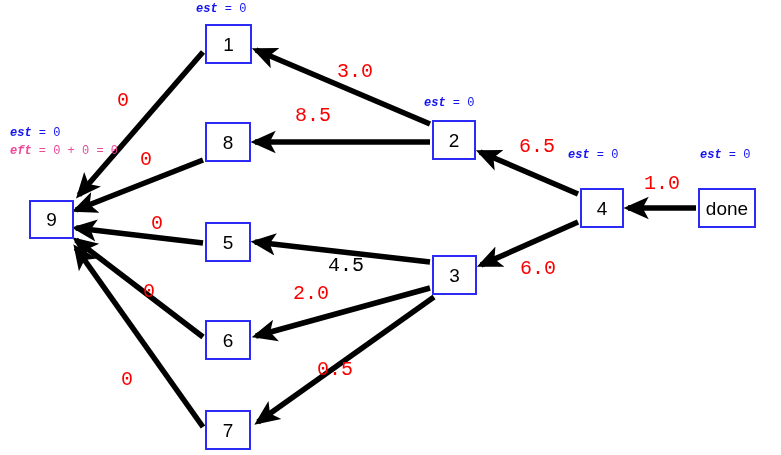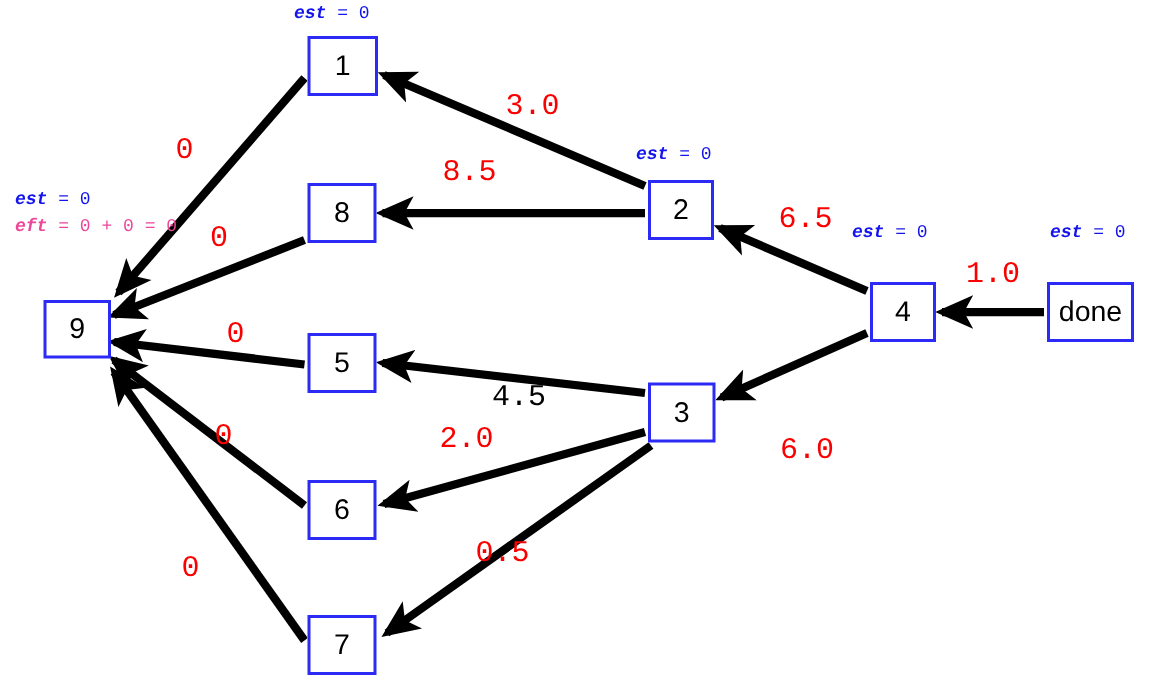--- a/index.html
+++ b/index.html
@@ -151,21 +151,21 @@
       <div class="annot" style="left: 196px; top: 2px; color: rgb(20, 20, 239);"><i>est</i><span class="val"> = 0</span></div>
       <div class="annot" style="left: 424px; top: 96px; color: rgb(20, 20, 239);"><i>est</i><span class="val"> = 0</span></div>
       <div class="annot" style="left: 568px; top: 148px; color: rgb(20, 20, 239);"><i>est</i><span class="val"> = 0</span></div>
       <div class="annot" style="left: 700px; top: 148px; color: rgb(20, 20, 239);"><i>est</i><span class="val"> = 0</span></div>
       <div class="annot" style="left: 10px; top: 126px; color: rgb(20, 20, 239);"><i>est</i><span class="val"> = 0</span></div>
       <div class="annot" style="left: 10px; top: 144px; color: #ec4899; text-align: center;"><i>eft</i><span class="val"> = 0 + 0 = 0</span></div>
     </div>
   <div id="cost-layer">
       <div class="cost" style="left: 644px; top: 172px; color: rgb(251, 0, 0);">1.0</div>
       <div class="cost" style="left: 519px; top: 135px; color: rgb(251, 0, 0);">6.5</div>
-      <div class="cost" style="left: 520px; top: 257px; color: rgb(251, 0, 0); margin-top: 32px;">6.0</div>
+      <div class="cost" style="left: 520px; top: 257px; color: rgb(251, 0, 0);">6.0</div>
       <div class="cost" style="left: 337px; top: 60px; color: rgb(251, 0, 0);">3.0</div>
       <div class="cost" style="left: 295px; top: 104px; color: rgb(251, 0, 0);">8.5</div>
       <div class="cost" style="left: 328px; top: 207px; color: #000000; margin-top: 47px;">4.5</div>
       <div class="cost" style="left: 293px; top: 282px; color: rgb(251, 0, 0);">2.0</div>
       <div class="cost" style="left: 317px; top: 358px; color: rgb(251, 0, 0);">0.5</div>
       <div class="cost" style="left: 117px; top: 89px; color: rgb(251, 0, 0);">0</div>
       <div class="cost" style="left: 140px; top: 148px; color: rgb(251, 0, 0);">0</div>
       <div class="cost" style="left: 151px; top: 212px; color: rgb(251, 0, 0);">0</div>
       <div class="cost" style="left: 143px; top: 280px; color: rgb(251, 0, 0);">0</div>
       <div class="cost" style="left: 121px; top: 368px; color: rgb(251, 0, 0);">0</div>

